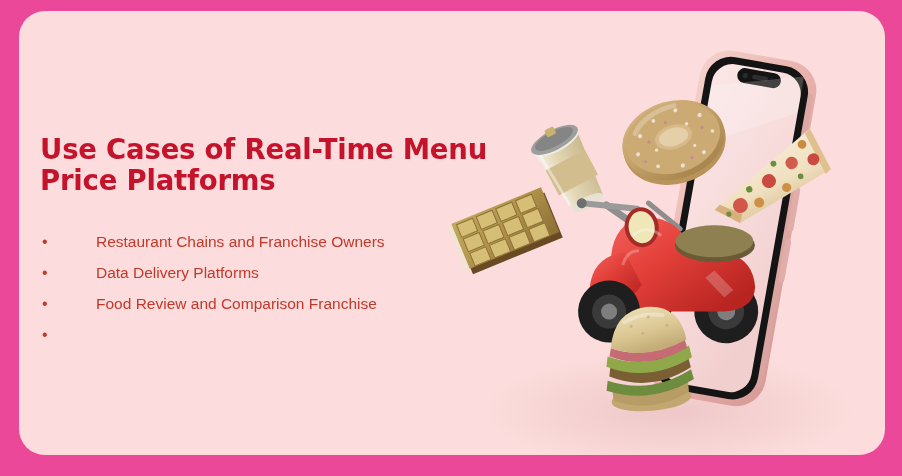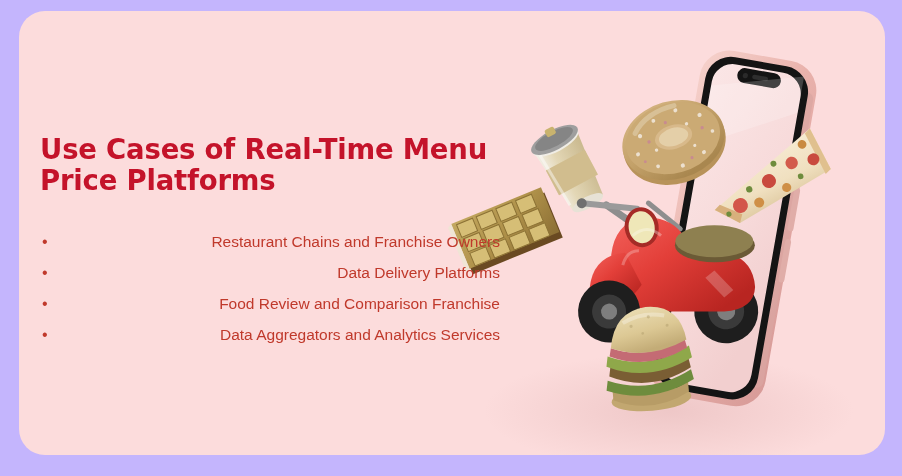--- a/index.html
+++ b/index.html
@@ -1,21 +1,21 @@
 <!DOCTYPE html>
 <html><head>
 <meta charset="utf-8">
 <style>
   html,body{margin:0;padding:0;}
   body{
     width:902px;height:476px;overflow:hidden;
     background:#FCBE2D;
     font-family:"Liberation Sans",sans-serif;
   }
-  .frame{position:relative;width:902px;height:476px;background:#c4b5fd;}
+  .frame{position:relative;width:902px;height:476px;background:#ec4899;}
   .panel{
     position:absolute;left:19px;top:11px;width:866px;height:444px;
     background:#FCDCDC;border-radius:26px;overflow:hidden;
   }
 
   
   .content{position:absolute;left:21px;top:123px;width:460px;}
   .headline{
     color:#C4132A;font-weight:bold;font-size:27.5px;line-height:31px;
     letter-spacing:-0.2px;margin:0 0 0 0;
@@ -25,21 +25,21 @@
   .bullets{list-style:none;margin:0;padding:0;margin-top:30px;}
   .bullet{
     position:relative;display:flex;align-items:center;
     height:31px;color:#C0392B;font-size:15.5px;
     font-family:"Liberation Sans",sans-serif;
   }
   .bullet .dot{
     width:20px;flex:0 0 20px;color:#C0392B;font-size:16px;line-height:1;
     text-align:left;padding-left:2px;
   }
-  .bullet .btxt{flex:1 1 auto;padding-left:34px;text-align:right;}
+  .bullet .btxt{flex:1 1 auto;padding-left:34px;}
 
   
   .art{position:absolute;left:0;top:0;width:866px;height:444px;pointer-events:none;}
   .art svg{position:absolute;left:0;top:0;}
 </style>
 </head>
 <body>
 
 <div class="frame">
   <div class="panel">
@@ -263,19 +263,18 @@
         <li class="bullet">
           <span class="dot">•</span>
           <span class="btxt">Data Delivery Platforms</span>
         </li>
         <li class="bullet">
           <span class="dot">•</span>
           <span class="btxt">Food Review and Comparison Franchise</span>
         </li>
         <li class="bullet">
           <span class="dot">•</span>
-          <span class="btxt">Data Aggregators and Analytics Services</span>
         </li>
       </ul>
     </div>
 
   </div>
 </div>
 
 </body></html>

